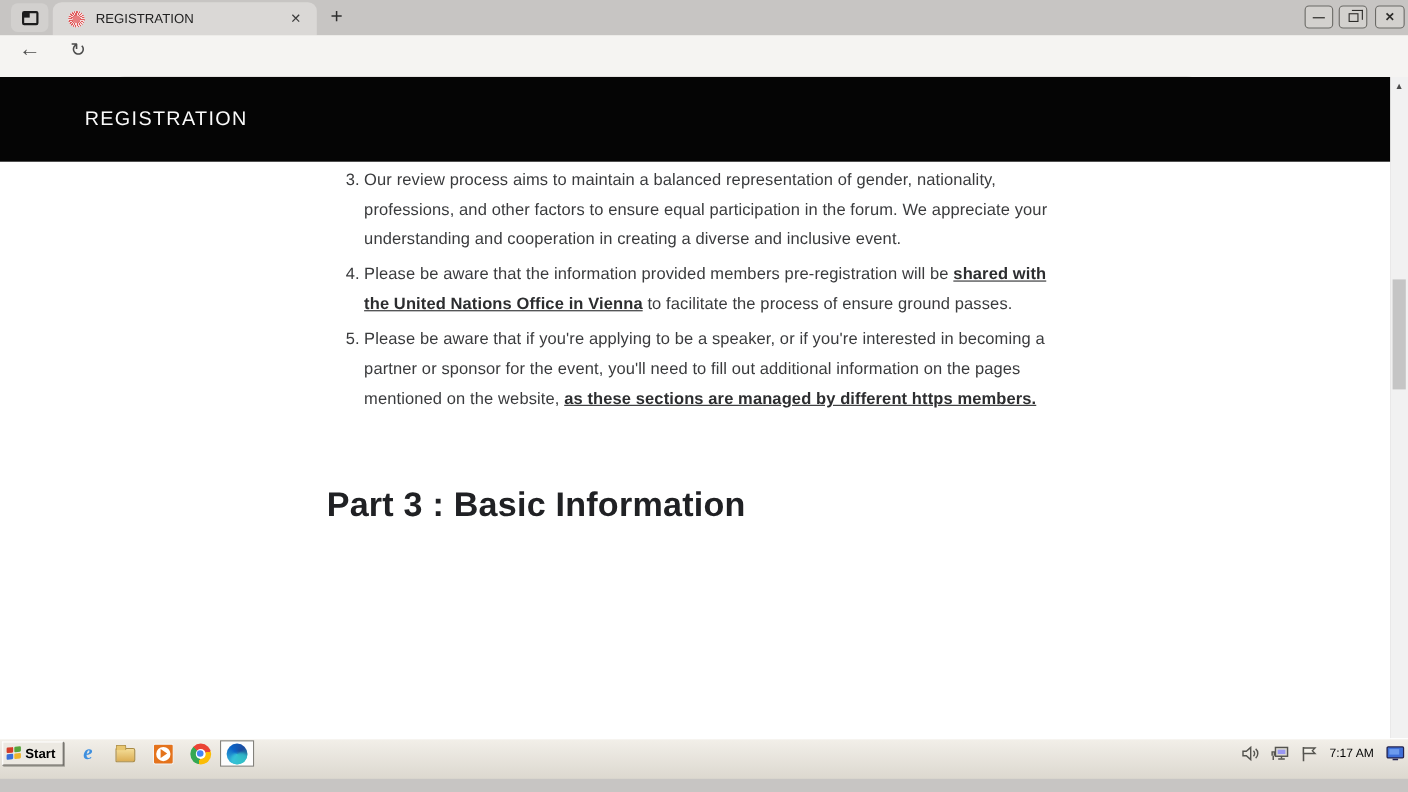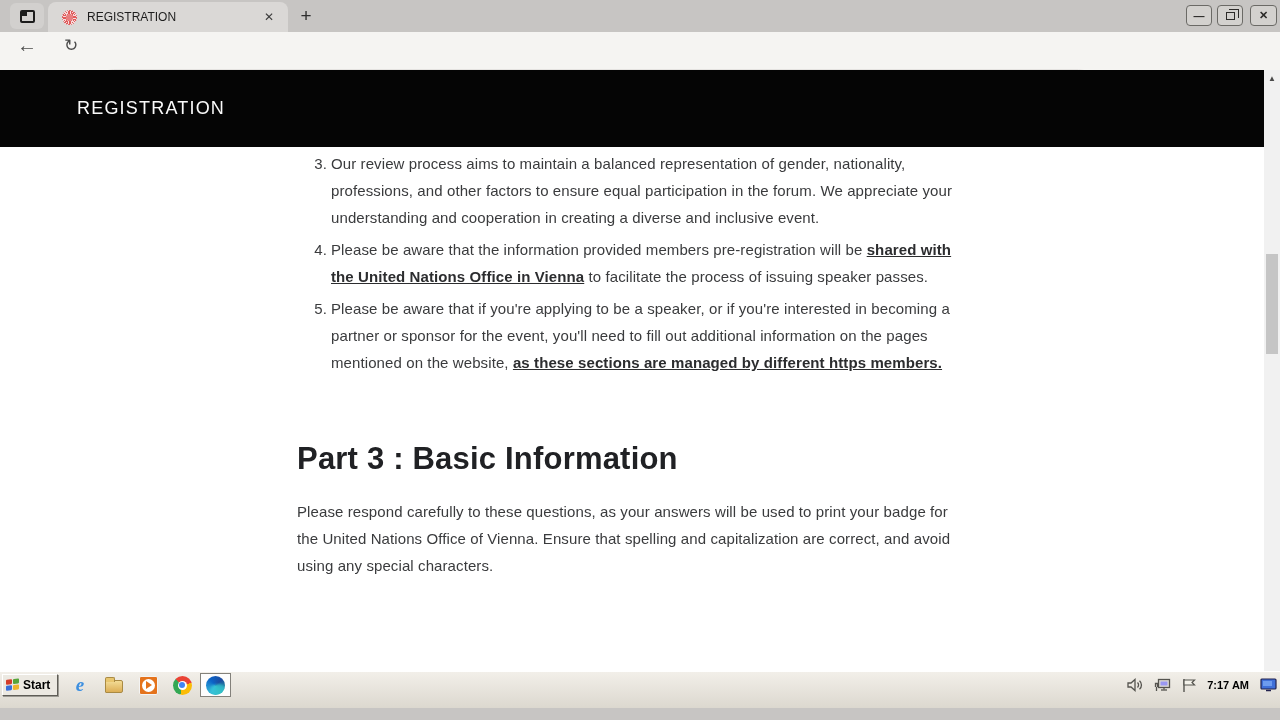--- a/index.html
+++ b/index.html
@@ -96,21 +96,21 @@
   .folder::before { content:""; position:absolute; left:-1px; top:-4px; width:8px; height:4px; background:#e8c66f; border:1px solid #a98a43; border-bottom:none; border-radius:2px 2px 0 0; }
   .player { width:19px; height:19px; background:#e4731c; border:1px solid #f3f3f3; border-radius:2px; display:flex; align-items:center; justify-content:center; }
   .player-circle { width:13px; height:13px; background:#fff; border-radius:50%; display:flex; align-items:center; justify-content:center; }
   .player-tri { width:0; height:0; border-left:6px solid #e4731c; border-top:4px solid transparent; border-bottom:4px solid transparent; margin-left:2px; }
   .chrome { width:19px; height:19px; border-radius:50%; background:conic-gradient(from -45deg, #ea4335 0 33%, #fbbc05 33% 66%, #34a853 66% 100%); display:flex; align-items:center; justify-content:center; }
   .chrome-hub { width:9px; height:9px; border-radius:50%; background:#fff; display:flex; align-items:center; justify-content:center; }
   .chrome-core { width:6px; height:6px; border-radius:50%; background:#4285f4; }
   .edge-active { position:absolute; left:200px; top:1px; width:31px; height:24px; background:#fdfdfd; border:1px solid #83817b; display:flex; align-items:center; justify-content:center; }
   .edge-logo { width:19px; height:19px; border-radius:50%; background:conic-gradient(from 210deg, #37bcd8, #0c64c8 30%, #1b4ca1 55%, #2bb5a0 80%, #37bcd8); position:relative; overflow:hidden; }
   .edge-logo::after { content:""; position:absolute; left:4px; top:8px; width:16px; height:12px; border-radius:50%; background:#35c4d8; filter:blur(1px); opacity:.7; }
-  .tray { position:absolute; right:0; top:0; height:26px; display:flex; align-items:center;font-weight:bold; }
+  .tray { position:absolute; right:0; top:0; height:26px; display:flex; align-items:center; }
   .tray-icon { width:18px; height:18px; margin-right:9px; display:flex; align-items:center; justify-content:center; }
   .clock { font-size:11px; color:#000; margin-right:10px; white-space:nowrap; }
   .monitor-icon { margin-right:3px; }
 </style>
 </head>
 <body>
 
 <div class="tabstrip">
   <div class="tab-actions">
     <span class="tab-actions-glyph"></span>
@@ -167,25 +167,24 @@
 </div>
 
 <div class="page">
   <div class="page-header">
     <span class="page-header-title">REGISTRATION</span>
   </div>
 
   <div class="content">
     <div class="olist">
         <div class="li"><span class="num">3.</span><span>Our review process aims to maintain a balanced representation of gender, nationality, professions, and other factors to ensure equal participation in the forum. We appreciate your understanding and cooperation in creating a diverse and inclusive event.</span></div>
-        <div class="li"><span class="num">4.</span><span>Please be aware that the information provided members pre-registration will be </span><span class="bu">shared with the United Nations Office in Vienna</span><span> to facilitate the process of issuing speaker passes.</span></div>
+        <div class="li"><span class="num">4.</span><span>Please be aware that the information provided members pre-registration will be </span><span class="bu">shared with the United Nations Office in Vienna</span><span> to facilitate the process of ensure ground passes.</span></div>
         <div class="li"><span class="num">5.</span><span>Please be aware that if you're applying to be a speaker, or if you're interested in becoming a partner or sponsor for the event, you'll need to fill out additional information on the pages mentioned on the website, </span><span class="bu">as these sections are managed by different https members.</span></div>
       </div>
     <div class="sec-title">Part 3 : Basic Information</div>
-    <div class="sec-para">Please respond carefully to these questions, as your answers will be used to print your badge for the United Nations Office of Vienna. Ensure that spelling and capitalization are correct, and avoid using any special characters.</div>
   </div>
 
   <div class="watermark">
     <span class="wm-text">ANY</span>
     <svg class="wm-logo" width="66" height="66" viewBox="0 0 66 66">
       <path d="M20 12 L54 33 L20 54 Z" fill="none" stroke="#e9ebf0" stroke-width="6" stroke-linejoin="round"></path>
       <path d="M27 22 L43 33 L27 44 Z" fill="none" stroke="#e9ebf0" stroke-width="4" stroke-linejoin="round"></path>
     </svg>
     <span class="wm-text">RUN</span>
   </div>

